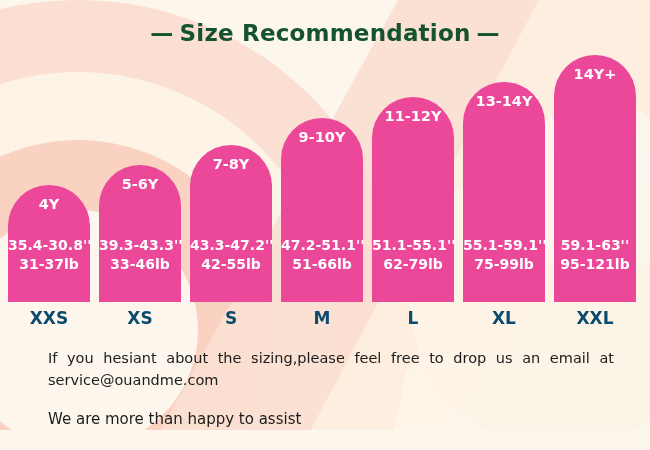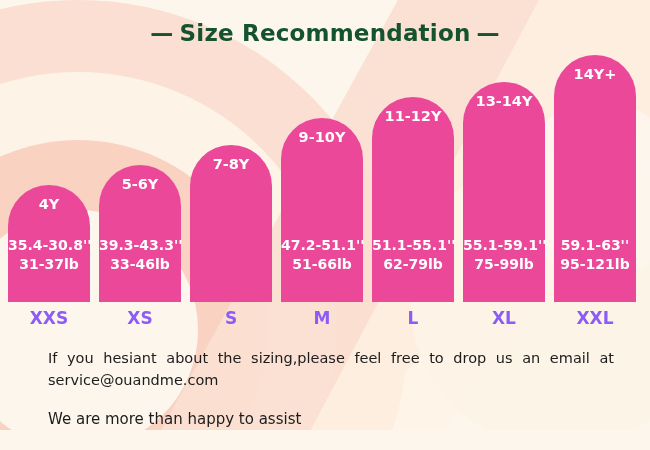--- a/index.html
+++ b/index.html
@@ -75,21 +75,21 @@
     line-height: 1.35;
     text-align: center;
     white-space: nowrap;
   }
   .bar-metrics div { white-space: nowrap; }
   .size-label {
     position: absolute;
     text-align: center;
     font-size: 17px;
     font-weight: bold;
-    color: #8b5cf6;
+    color: #0c4a6e;
     top: 310px;
     line-height: 1;
   }
   .footer {
     position: absolute;
     left: 48px;
     top: 348px;
     width: 566px;
     color: #1c1c1c;
   }
@@ -149,20 +149,24 @@
     <div class="bar" style="left:99px; top:165px; width:82px; height:137px; border-radius:41px 41px 0 0;">
       <div class="bar-age" style="top:12px;">5-6Y</div>
       <div class="bar-metrics">
         <div>39.3-43.3''</div>
         <div>33-46lb</div>
       </div>
     </div>
 
     <div class="bar" style="left:190px; top:145px; width:82px; height:157px; border-radius:41px 41px 0 0;">
       <div class="bar-age" style="top:12px;">7-8Y</div>
+      <div class="bar-metrics">
+        <div>43.3-47.2''</div>
+        <div>42-55lb</div>
+      </div>
     </div>
 
     <div class="bar" style="left:281px; top:118px; width:82px; height:184px; border-radius:41px 41px 0 0;">
       <div class="bar-age" style="top:12px;">9-10Y</div>
       <div class="bar-metrics">
         <div>47.2-51.1''</div>
         <div>51-66lb</div>
       </div>
     </div>
 

